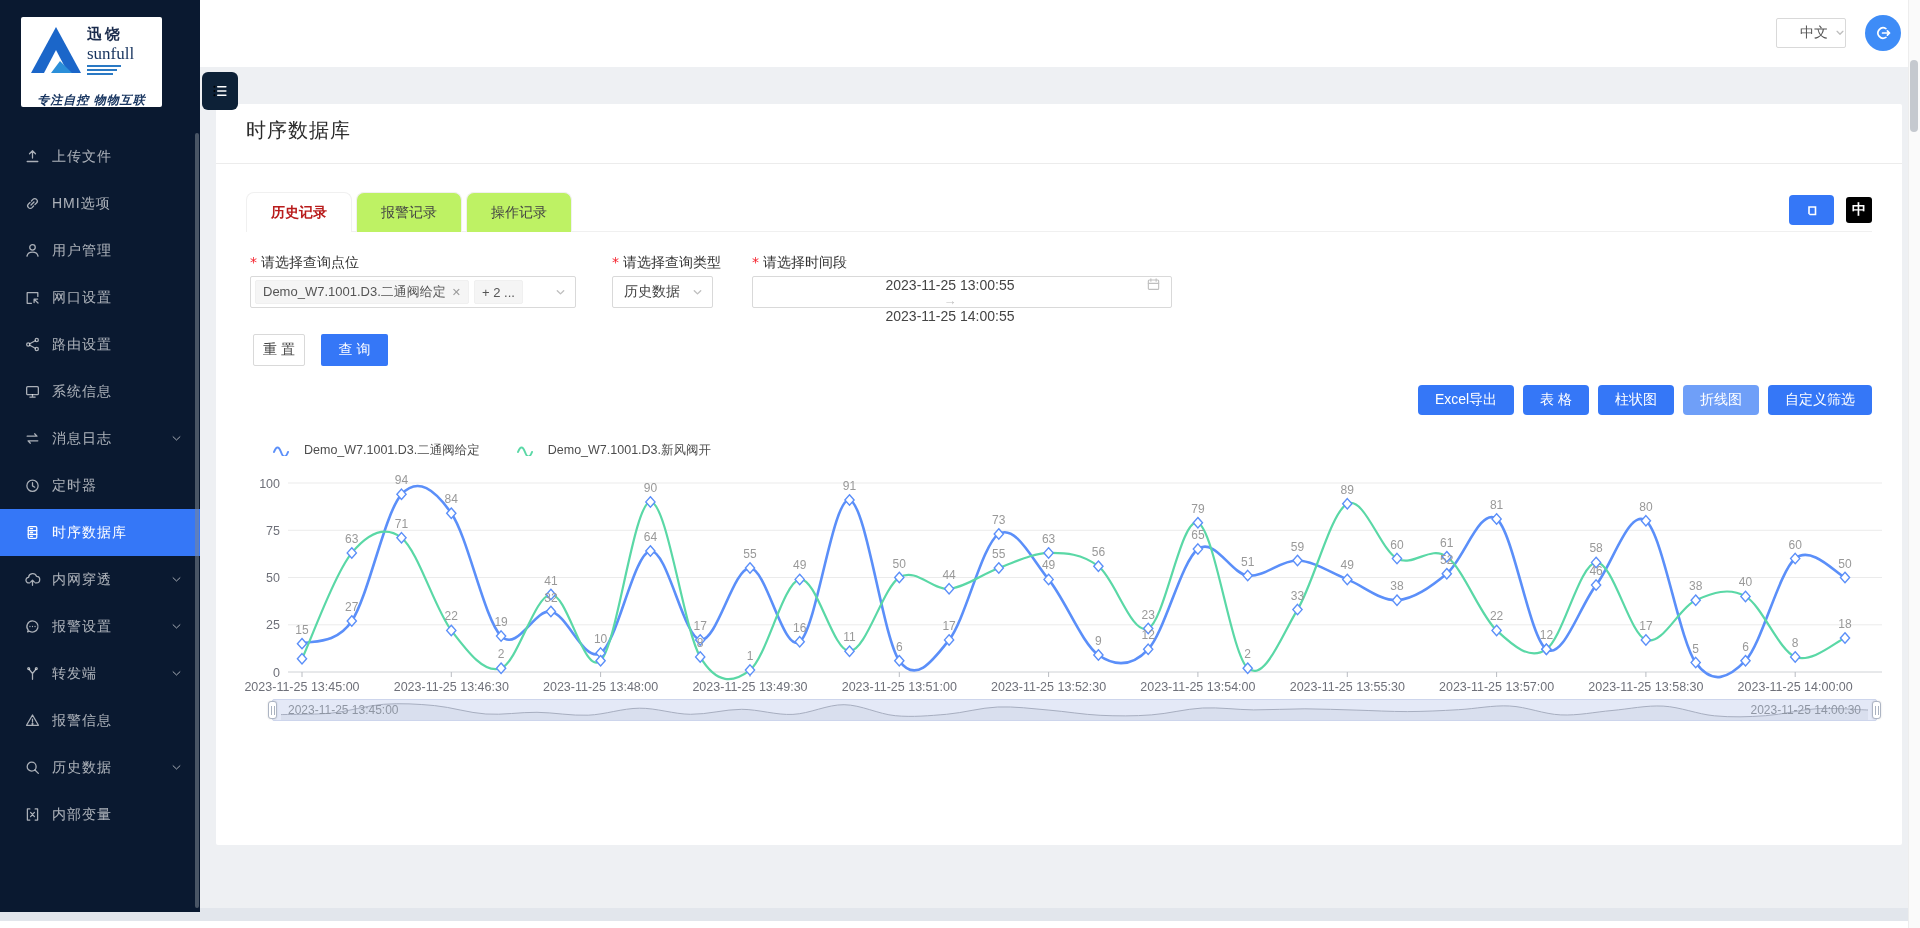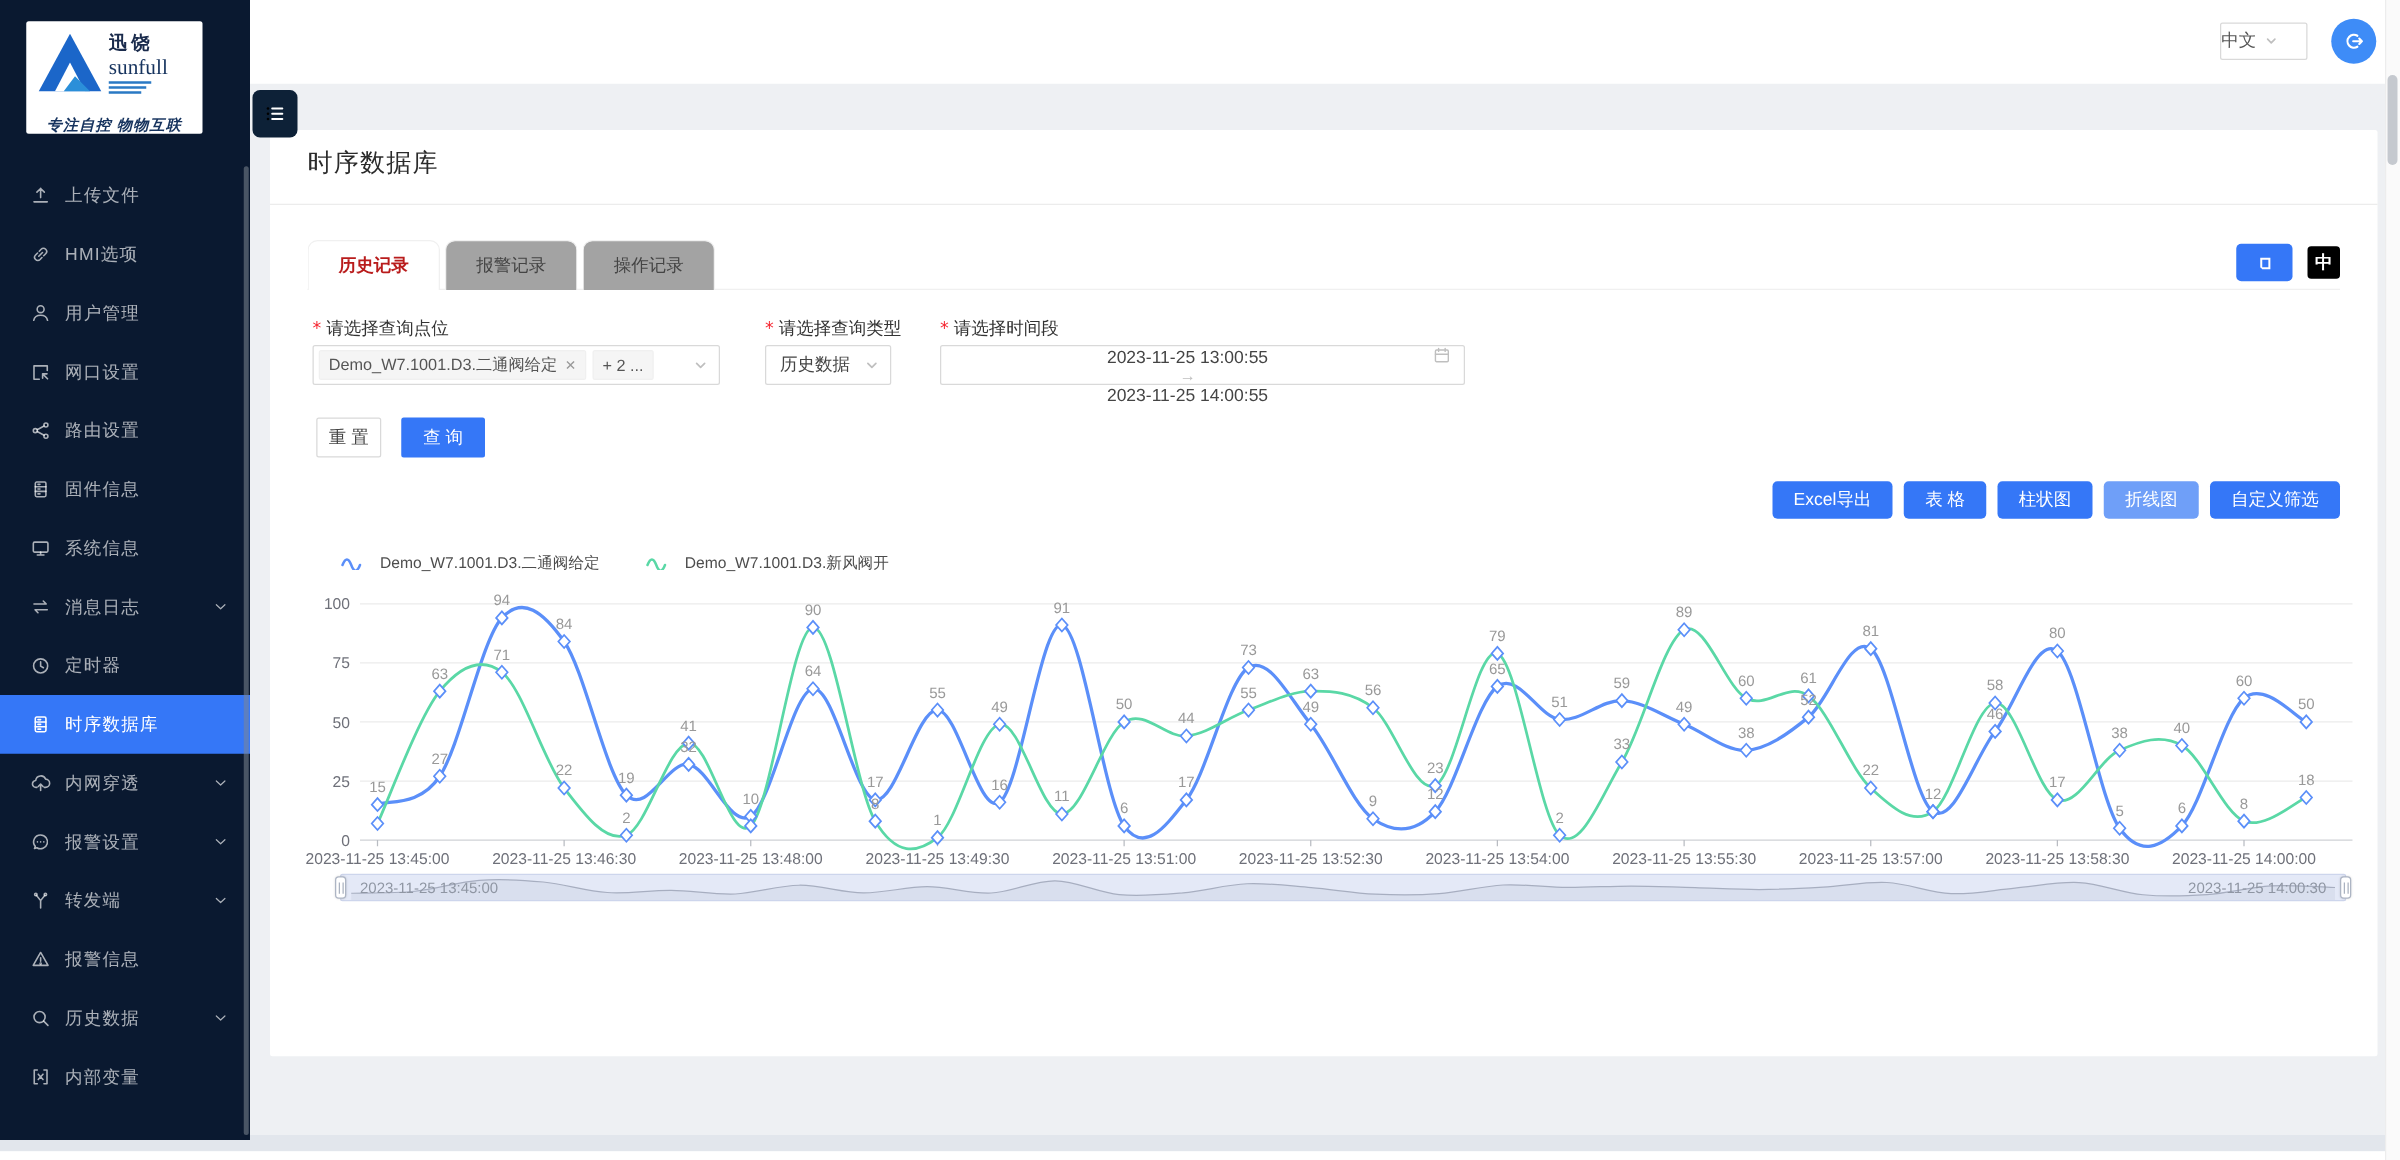--- a/index.html
+++ b/index.html
@@ -21,36 +21,36 @@
   .menu { position:absolute; left:0; top:133px; width:100%; }
   .menu-item { position:relative; height:47px; display:flex; align-items:center; padding-left:24px; color:rgba(255,255,255,0.66); font-size:14px; letter-spacing:1px; cursor:pointer; }
   .menu-item svg.mi { width:17px; height:17px; stroke:currentColor; fill:none; stroke-width:1.2; stroke-linecap:round; stroke-linejoin:round; flex:0 0 auto; }
   .menu-item .mi-label { margin-left:11px; white-space:nowrap; }
   .menu-item .mi-chev { position:absolute; right:18px; width:11px; height:11px; stroke:currentColor; fill:none; stroke-width:1.4; stroke-linecap:round; stroke-linejoin:round; }
   .menu-item.active { background:#3577f7; color:#fff; }
   .sidebar-scroll { position:absolute; left:195px; top:133px; width:4px; height:775px; background:#7d8692; opacity:.55; border-radius:2px; }
 
   
   .topbar { position:absolute; left:200px; top:0; width:1720px; height:67px; background:#fff; z-index:4; }
-  .lang-select { position:absolute; right:74px; top:18px; width:70px; height:30px; border:1px solid #d9d9d9; border-radius:2px; display:flex; align-items:center; justify-content:flex-start; gap:7px; font-size:14px; color:#555; cursor:pointer; background:#fff; }
+  .lang-select { position:absolute; right:74px; top:18px; width:70px; height:30px; border:1px solid #d9d9d9; border-radius:2px; display:flex; align-items:center; justify-content:flex-end; gap:7px; font-size:14px; color:#555; cursor:pointer; background:#fff; }
   .lang-select svg { width:10px; height:10px; stroke:#bfbfbf; fill:none; stroke-width:1.6; stroke-linecap:round; stroke-linejoin:round; }
   .avatar { position:absolute; right:19px; top:15px; width:36px; height:36px; border-radius:50%; background:#3e8cf7; display:flex; align-items:center; justify-content:center; cursor:pointer; }
   .avatar svg { width:18px; height:18px; stroke:#fff; fill:none; stroke-width:1.5; stroke-linecap:round; stroke-linejoin:round; }
 
   .hamburger { position:absolute; left:202px; top:72px; width:36px; height:38px; background:#0d2137; border-radius:6px; display:flex; align-items:center; justify-content:center; z-index:6; cursor:pointer; }
   .hamburger svg { width:18px; height:18px; stroke:#fff; fill:none; stroke-width:1.4; stroke-linecap:round; }
 
   
   .card { position:absolute; left:216px; top:104px; width:1686px; height:741px; background:#fff; border-radius:2px; }
   .page-title { position:absolute; left:30px; top:13px; font-size:20px; color:#2b2b2b; font-weight:400; letter-spacing:1px; }
   .card-divider { position:absolute; left:0; top:59px; width:100%; height:1px; background:#ececec; }
 
   .tabbar { position:absolute; left:30px; top:88px; right:30px; height:40px; border-bottom:1px solid #f0f0f0; }
   .tabs { display:flex; gap:4px; }
-  .tab { height:40px; padding:0 24px; display:flex; align-items:center; background:#a3a3a3; border:1px solid #f0f0f0; border-bottom:none; border-radius:8px 8px 0 0; font-size:14px; color:#444; cursor:pointer; }
+  .tab { height:40px; padding:0 24px; display:flex; align-items:center; background:#bef264; border:1px solid #f0f0f0; border-bottom:none; border-radius:8px 8px 0 0; font-size:14px; color:#444; cursor:pointer; }
   .tab.active { background:#fff; color:#b91c1c; font-weight:bold; }
   .tab-tools { position:absolute; right:0; top:3px; display:flex; align-items:center; gap:12px; }
   .tool-expand { width:45px; height:30px; background:#3577f7; border:none; border-radius:4px; display:flex; align-items:center; justify-content:center; cursor:pointer; }
   .tool-expand svg { width:16px; height:16px; stroke:#fff; fill:none; stroke-width:1.6; stroke-linecap:round; }
   .tool-lang { width:26px; height:26px; background:#000; color:#fff; border:none; border-radius:3px; font-size:14px; font-weight:bold; display:flex; align-items:center; justify-content:center; cursor:pointer; }
 
   .form-label { position:absolute; top:150px; font-size:14px; color:#333; }
   .form-label .req { color:#f5222d; margin-right:4px; font-family:"DejaVu Sans",sans-serif; }
   .fi { position:absolute; top:172px; height:32px; border:1px solid #d9d9d9; border-radius:2px; background:#fff; display:flex; align-items:center; }
   .multiselect { left:34px; width:326px; padding:0 26px 0 4px; gap:5px; cursor:pointer; }
@@ -142,27 +142,20 @@
           <span class="mi-label">网口设置</span>
         </div>
         <div class="menu-item">
           <svg class="mi" viewBox="0 0 16 16">
             <circle cx="4" cy="8" r="1.5"></circle>
             <circle cx="12" cy="3.8" r="1.5"></circle>
             <circle cx="12" cy="12.2" r="1.5"></circle>
             <path d="M5.4 7.3l5.2-2.8M5.4 8.7l5.2 2.8"></path>
           </svg>
           <span class="mi-label">路由设置</span>
-        </div>
-        <div class="menu-item">
-          <svg class="mi" viewBox="0 0 16 16">
-            <rect x="4" y="2.5" width="8" height="11" rx="1"></rect>
-            <path d="M4 6h8M4 9.5h8M6 4.2h1.5M6 7.7h1.5M6 11.4h1.5"></path>
-          </svg>
-          <span class="mi-label">固件信息</span>
         </div>
         <div class="menu-item">
           <svg class="mi" viewBox="0 0 16 16">
             <rect x="2.5" y="3.5" width="11" height="7.5" rx="1"></rect>
             <path d="M8 11v2M5.5 13.2h5"></path>
           </svg>
           <span class="mi-label">系统信息</span>
         </div>
         <div class="menu-item">
           <svg class="mi" viewBox="0 0 16 16">

